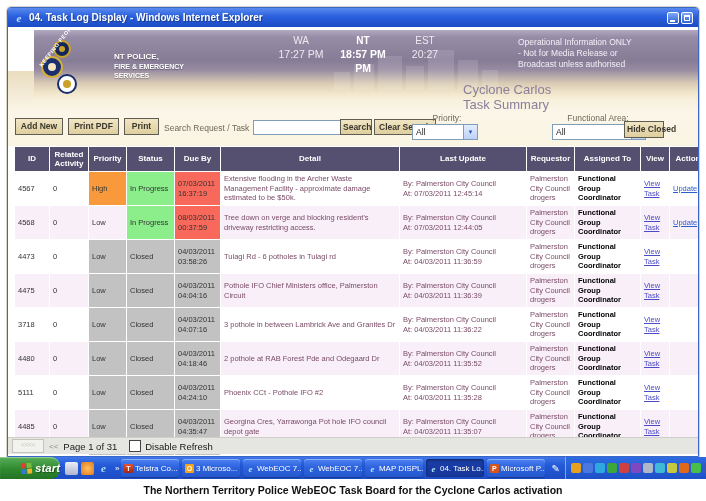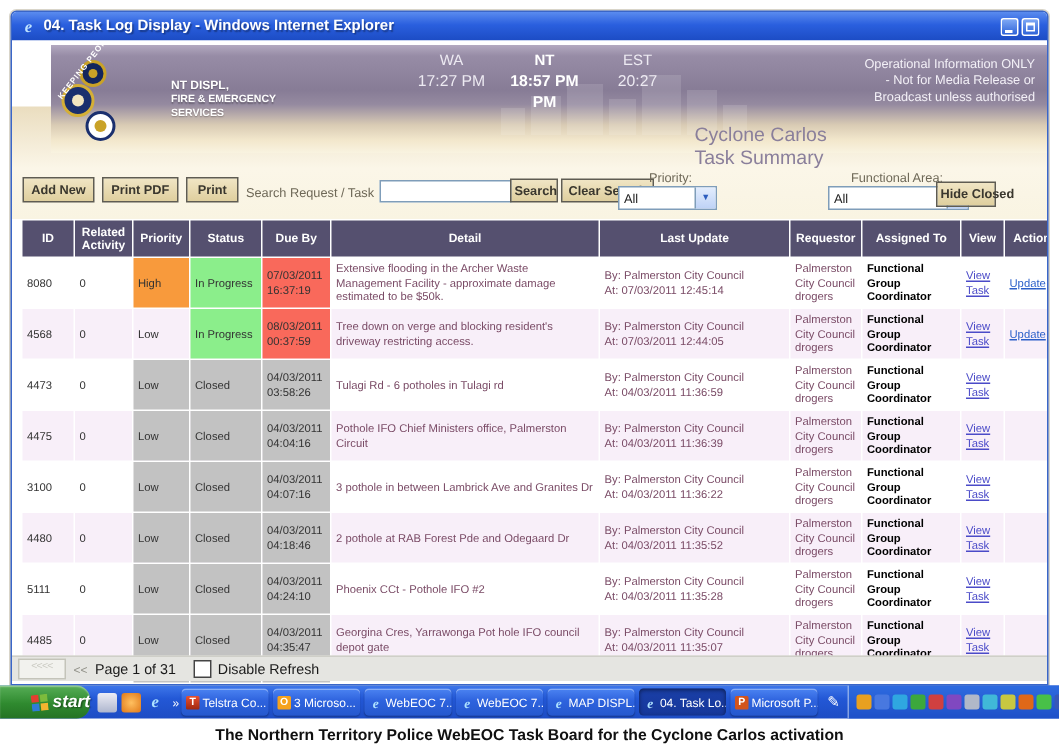--- a/index.html
+++ b/index.html
@@ -35,21 +35,21 @@
   .arc-text{position:absolute;left:4px;top:34px;transform:rotate(-52deg);transform-origin:left top;
             font-size:5.5px;color:#fff;letter-spacing:.6px;white-space:nowrap;font-weight:bold}
   .org-text{position:absolute;left:80px;top:22px;color:#fff;font-weight:bold;font-size:8px;line-height:1.3;
             text-shadow:0 1px 1px rgba(0,0,0,.3)}
   .org-text .l2,.org-text .l3{font-size:7px}
   .tz{position:absolute;left:236px;top:5px;display:flex;text-align:center;color:#EDEAF2}
   .tz-col{width:62px}
   .tz-zone{font-size:10px}
   .tz-time{font-size:10.5px;margin-top:2px}
   .tz-col.nt{font-weight:bold;color:#fff}
-  .notice{position:absolute;right:8px;top:7px;width:172px;text-align:right;color:#F3F0F7;
+  .notice{position:absolute;right:8px;top:7px;width:172px;color:#F3F0F7;
           font-size:8.5px;line-height:1.3}
   .notice span{display:block}
   .page-title{position:absolute;left:455px;top:55px;font-size:13px;color:#8A7F9B;line-height:1.18}
   
   .btn{position:absolute;height:17px;background:linear-gradient(#F0E5C4,#DFCF9E);
        border:1px solid #5F5C52;font-size:8.5px;font-weight:bold;color:#3A372E;text-align:center;
        line-height:15px;box-sizing:border-box;padding:0 2px;cursor:pointer;white-space:nowrap}
   .b-addnew{left:7px;top:91px;width:48px}
   .b-printpdf{left:60px;top:91px;width:51px}
   .b-print{left:116px;top:91px;width:35px}
@@ -159,21 +159,21 @@
       <svg class="logo-badges" width="78" height="68" viewBox="0 0 78 68">
         <circle cx="22" cy="16" r="8" fill="#13265C" stroke="#C9A227" stroke-width="2"></circle>
         <circle cx="22" cy="16" r="3" fill="#C9A227"></circle>
         <circle cx="12" cy="34" r="10" fill="#1A2F6E" stroke="#D4AF37" stroke-width="2"></circle>
         <circle cx="12" cy="34" r="4" fill="#F3E6C0"></circle>
         <circle cx="27" cy="51" r="9" fill="#FFFFFF" stroke="#1A2F6E" stroke-width="2"></circle>
         <circle cx="27" cy="51" r="4" fill="#C9A227"></circle>
       </svg>
       <div class="arc-text">KEEPING PEOPLE SAFE</div>
       <div class="org-text">
-        <div class="l1">NT DISPL,</div>
+        <div class="l1">NT POLICE,</div>
         <div class="l2">FIRE &amp; EMERGENCY</div>
         <div class="l3">SERVICES</div>
       </div>
 
       <div class="tz">
         <div class="tz-col">
           <div class="tz-zone">WA</div>
           <div class="tz-time">17:27 PM</div>
         </div>
         <div class="tz-col nt">
@@ -243,21 +243,21 @@
             <th>Detail</th>
             <th>Last Update</th>
             <th>Requestor</th>
             <th>Assigned To</th>
             <th>View</th>
             <th>Action</th>
           </tr>
       </thead>
       <tbody id="task-rows">
           <tr class="rowa">
-            <td class="c-id">8080</td>
+            <td class="c-id">4567</td>
             <td class="c-rel">0</td>
             <td class="c-pri c-high">High</td>
             <td class="c-status c-progress">In Progress</td>
             <td class="c-due c-overdue">
               <div>07/03/2011</div>
               <div>16:37:19</div>
             </td>
             <td class="c-detail">Extensive flooding in the Archer Waste Management Facility - approximate damage estimated to be $50k.</td>
             <td class="c-last">
               <div>By: Palmerston City Council</div>
@@ -319,21 +319,21 @@
             <td class="c-last">
               <div>By: Palmerston City Council</div>
               <div>At: 04/03/2011 11:36:39</div>
             </td>
             <td class="c-req">Palmerston City Council drogers</td>
             <td class="c-assigned">Functional Group Coordinator</td>
             <td class="c-view"><a class="lnk">View Task</a></td>
             <td class="c-action"></td>
           </tr>
           <tr class="rowa">
-            <td class="c-id">3100</td>
+            <td class="c-id">3718</td>
             <td class="c-rel">0</td>
             <td class="c-pri c-closed">Low</td>
             <td class="c-status c-closed">Closed</td>
             <td class="c-due c-closed">
               <div>04/03/2011</div>
               <div>04:07:16</div>
             </td>
             <td class="c-detail">3 pothole in between Lambrick Ave and Granites Dr</td>
             <td class="c-last">
               <div>By: Palmerston City Council</div>

